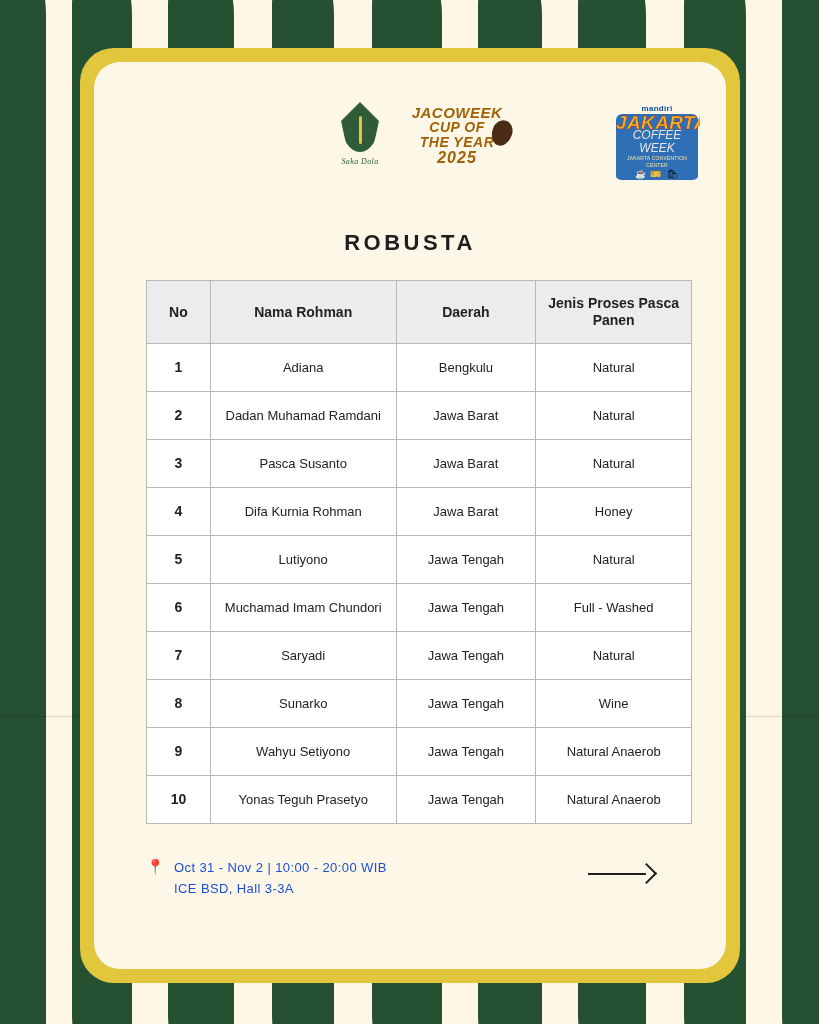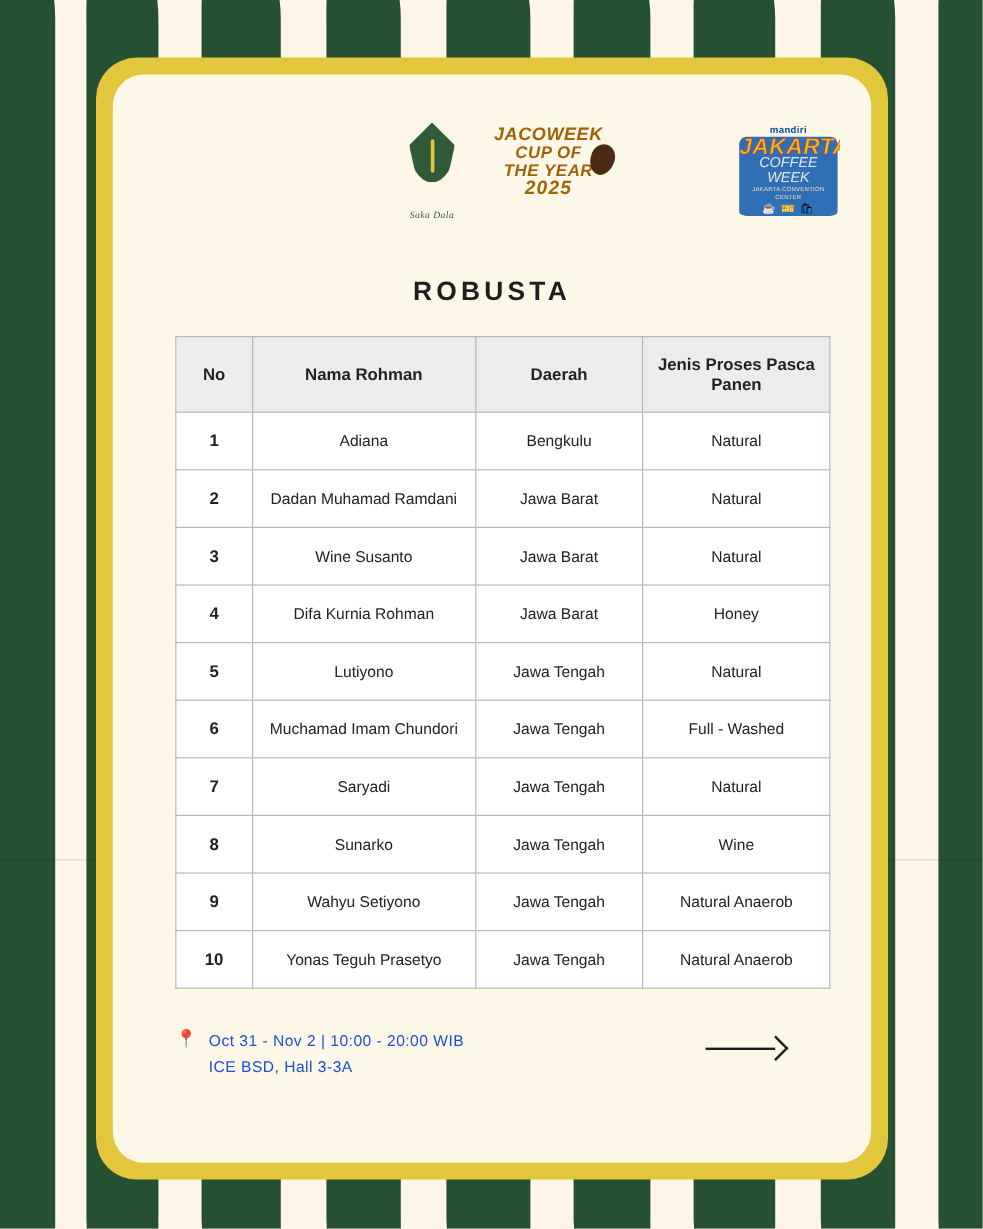--- a/index.html
+++ b/index.html
@@ -85,21 +85,21 @@
     height: 28px;
     margin-left: -1.5px;
     background: #e2c63c;
     border-radius: 2px;
   }
   .saka-text {
     font-family: "Liberation Serif", serif;
     font-size: 8px;
     color: #2f5b38;
     font-style: italic;
-    margin-top: 23px;
+    margin-top: 5px;
     letter-spacing: .4px;
   }
   .logo-jaco {
     position: absolute;
     left: 302px;
     top: 2px;
     width: 122px;
     height: 76px;
     color: #a16207;
     text-align: center;
@@ -354,21 +354,21 @@
               <td>Natural</td>
             </tr>
             <tr>
               <td class="num">2</td>
               <td>Dadan Muhamad Ramdani</td>
               <td>Jawa Barat</td>
               <td>Natural</td>
             </tr>
             <tr>
               <td class="num">3</td>
-              <td>Wine Susanto</td>
+              <td>Pasca Susanto</td>
               <td>Jawa Barat</td>
               <td>Natural</td>
             </tr>
             <tr>
               <td class="num">4</td>
               <td>Difa Kurnia Rohman</td>
               <td>Jawa Barat</td>
               <td>Honey</td>
             </tr>
             <tr>

